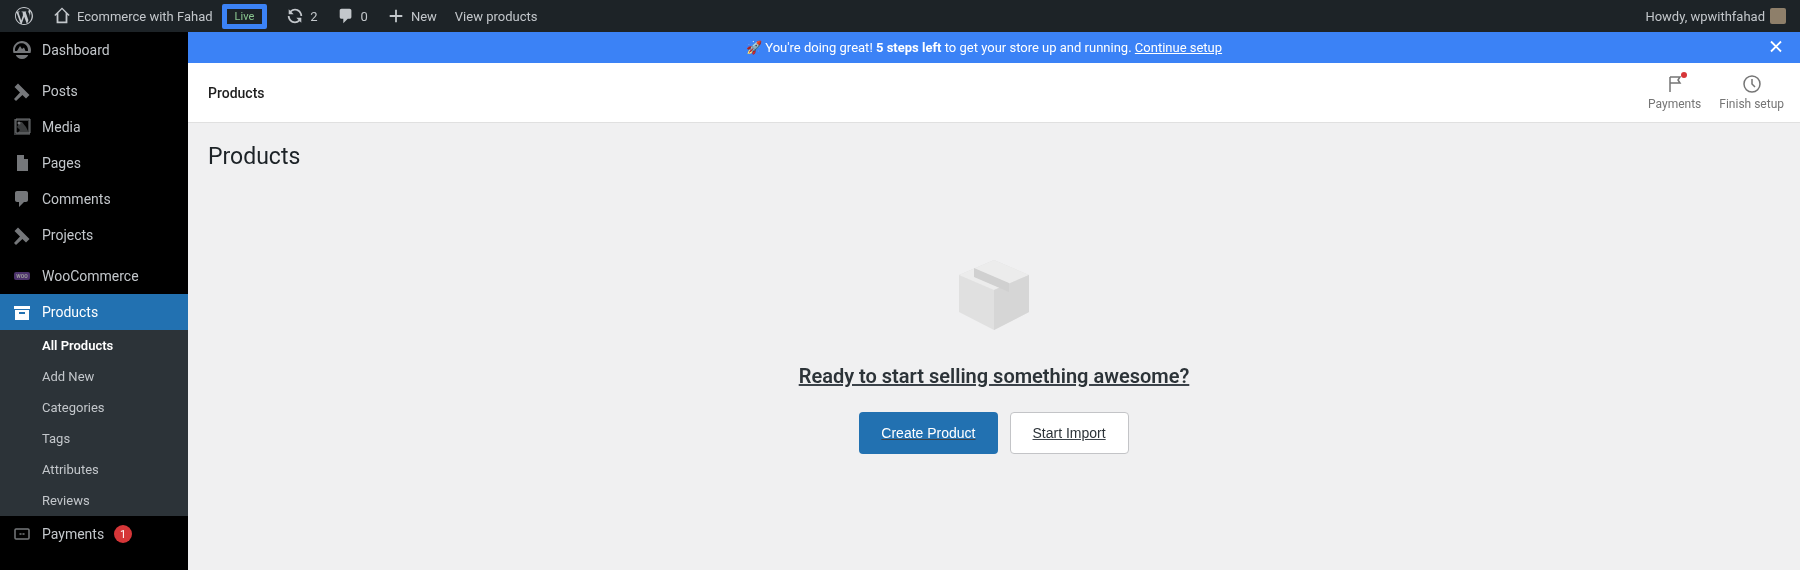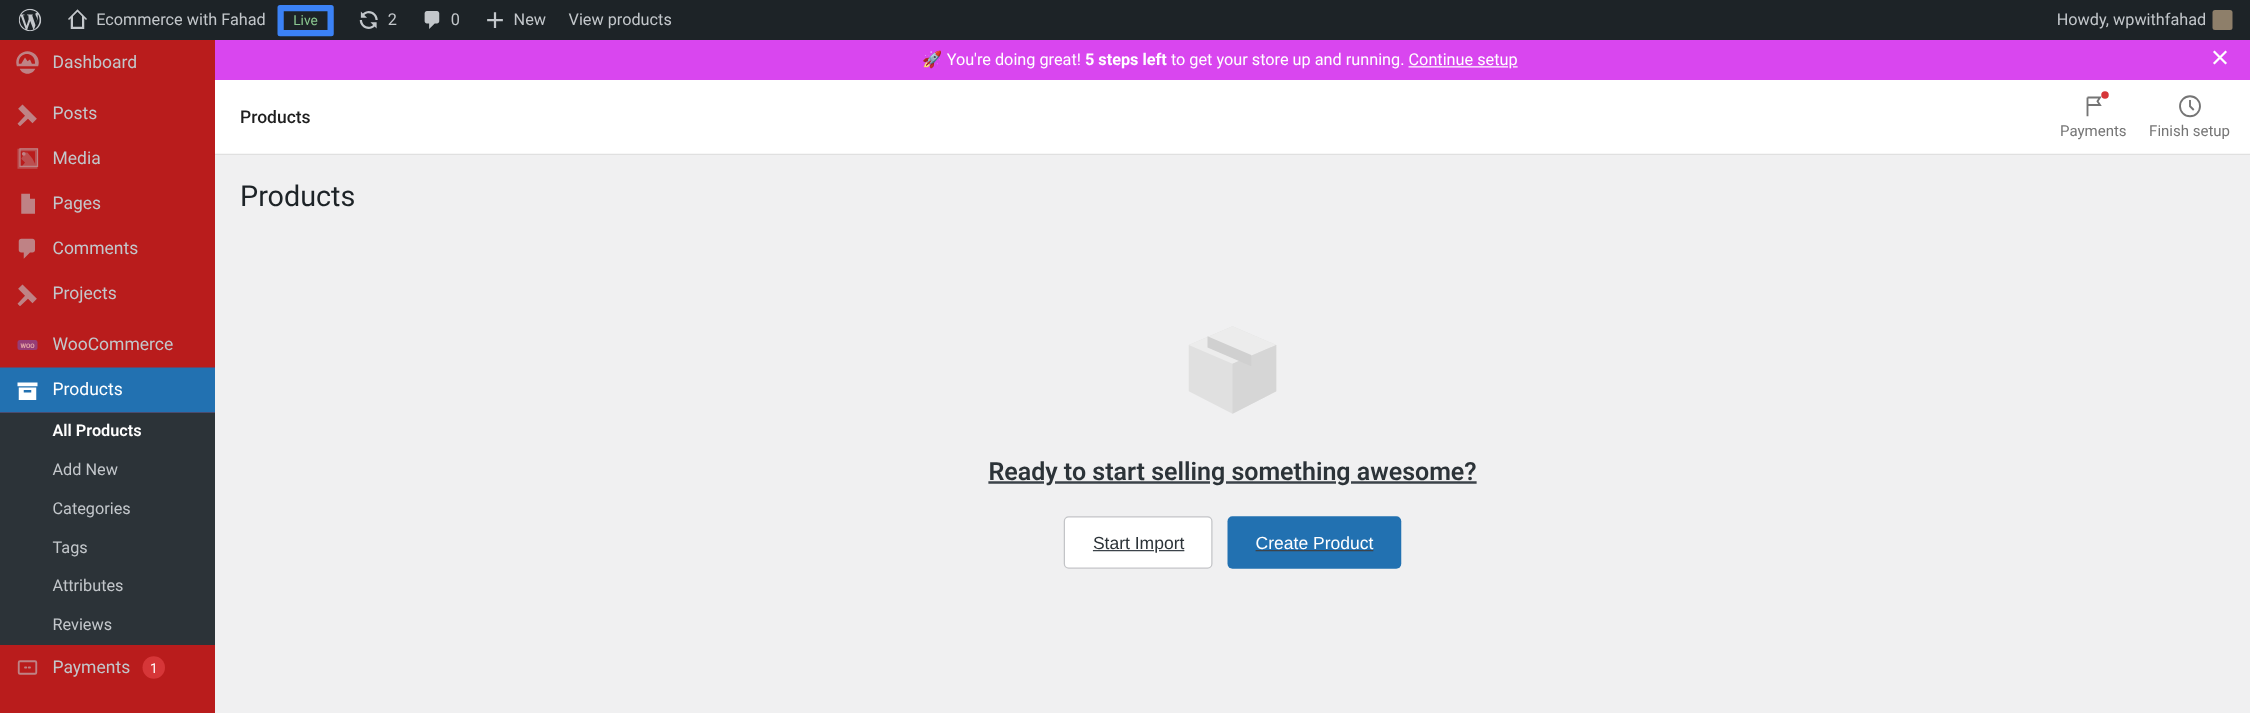--- a/index.html
+++ b/index.html
@@ -11,37 +11,37 @@
     .admin-bar-right { display: flex; align-items: center; gap: 8px; }
     .ab-item { display: flex; align-items: center; gap: 5px; padding: 0 6px; height: 32px; cursor: pointer; color: #c3c7cb; text-decoration: none; }
     .ab-icon { width: 20px; height: 20px; display: flex; align-items: center; justify-content: center; }
     .live-badge { background: transparent; border: 5px solid #3b82f6; color: #8ac790; padding: 1px 8px; border-radius: 2px; font-size: 11px; margin-left: 4px; }
     .avatar-icon { width: 16px; height: 16px; background: #8e7f6a; border-radius: 2px; }
     
     
     .wp-wrap { display: flex; height: calc(100vh - 32px); }
     
     
-    .admin-menu { width: 172px; background: #b91c1c; color: #f0f0f1; overflow-y: auto; }
+    .admin-menu { width: 188px; background: #000000; color: #f0f0f1; overflow-y: auto; }
     .menu-item { display: flex; align-items: center; gap: 10px; padding: 8px 12px; color: #c3c7cb; cursor: pointer; font-size: 14px; position: relative; }
     .menu-item.current { background: #2271b1; color: #fff; }
     .menu-item.current::after { content: ''; position: absolute; right: -8px; top: 50%; transform: translateY(-50%); border: 8px solid transparent; border-right-color: #f0f0f1; }
     .menu-icon { width: 20px; height: 20px; display: flex; align-items: center; justify-content: center; opacity: 0.6; }
     .menu-item.current .menu-icon { opacity: 1; }
     .submenu { background: #2c3338; }
     .submenu-item { padding: 8px 12px 8px 6px; color: #c3c7cb; cursor: pointer; font-size: 13px; margin-left: 36px; }
     .submenu-item.current { color: #fff; font-weight: 600; }
     .separator { height: 5px; }
     .count-badge { background: #d63638; color: #fff; border-radius: 9px; min-width: 18px; height: 18px; display: inline-flex; align-items: center; justify-content: center; font-size: 11px; padding: 0 5px; }
     
     
     .content-area { flex: 1; display: flex; flex-direction: column; overflow: hidden; }
     
     
-    .notice-banner { background: #d946ef; color: #fff; display: flex; align-items: center; justify-content: center; padding: 8px 40px 8px 20px; font-size: 13px; position: relative; }
+    .notice-banner { background: #3b82f6; color: #fff; display: flex; align-items: center; justify-content: center; padding: 8px 40px 8px 20px; font-size: 13px; position: relative; }
     .notice-banner a { color: #fff; text-decoration: underline; }
     .notice-close { position: absolute; right: 14px; top: 50%; transform: translateY(-50%); cursor: pointer; color: #fff; }
     
     
     .page-header { background: #fff; border-bottom: 1px solid #e0e0e0; display: flex; align-items: center; justify-content: space-between; padding: 0 16px; height: 60px; }
     .page-header-left { font-size: 14px; color: #1e1e1e; font-weight: 500; padding-left: 4px; }
     .page-header-right { display: flex; gap: 18px; }
     .header-action { display: flex; flex-direction: column; align-items: center; gap: 3px; cursor: pointer; color: #757575; font-size: 12px; }
     .header-action-icon { width: 20px; height: 20px; display: flex; align-items: center; justify-content: center; position: relative; }
     .red-dot { position: absolute; top: -2px; right: -2px; width: 6px; height: 6px; background: #d63638; border-radius: 50%; }
@@ -255,19 +255,19 @@
         <div class="empty-box-illust">
           <svg width="100" height="100" viewBox="0 0 100 100">
             <path d="M50 20 L85 35 L85 72 L50 90 L15 72 L15 35 Z" fill="#e0e0e0"></path>
             <path d="M50 20 L85 35 L50 50 L15 35 Z" fill="#ececec"></path>
             <path d="M50 50 L85 35 L85 72 L50 90 Z" fill="#d6d6d6"></path>
             <path d="M30 28 L65 43 L65 52 L30 37 Z" fill="#d0d0d0"></path>
           </svg>
         </div>
         <div class="empty-heading">Ready to start selling something awesome?</div>
         <div class="empty-actions">
+          <button class="btn btn-primary">Create Product</button>
           <button class="btn btn-secondary">Start Import</button>
-          <button class="btn btn-primary">Create Product</button>
         </div>
       </div>
     </div>
   </div>
 </div>
 
 </body></html>

